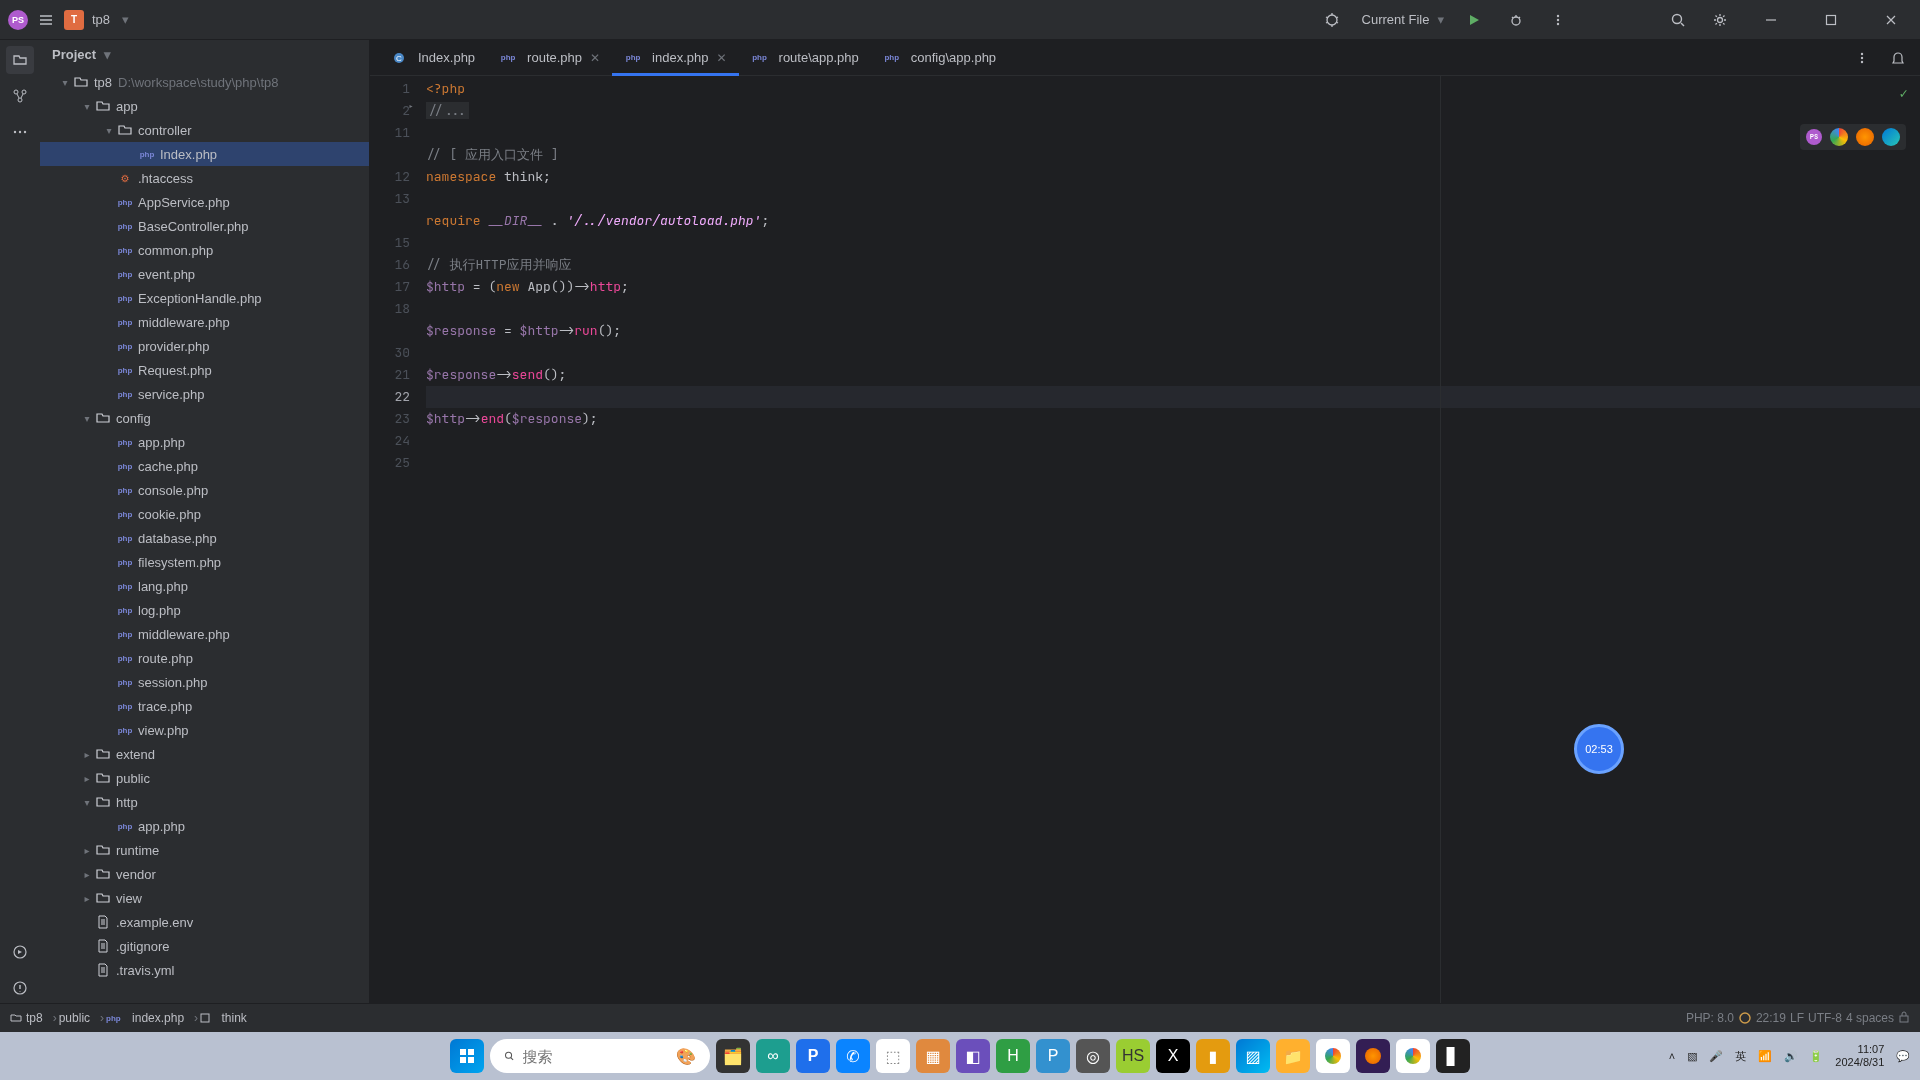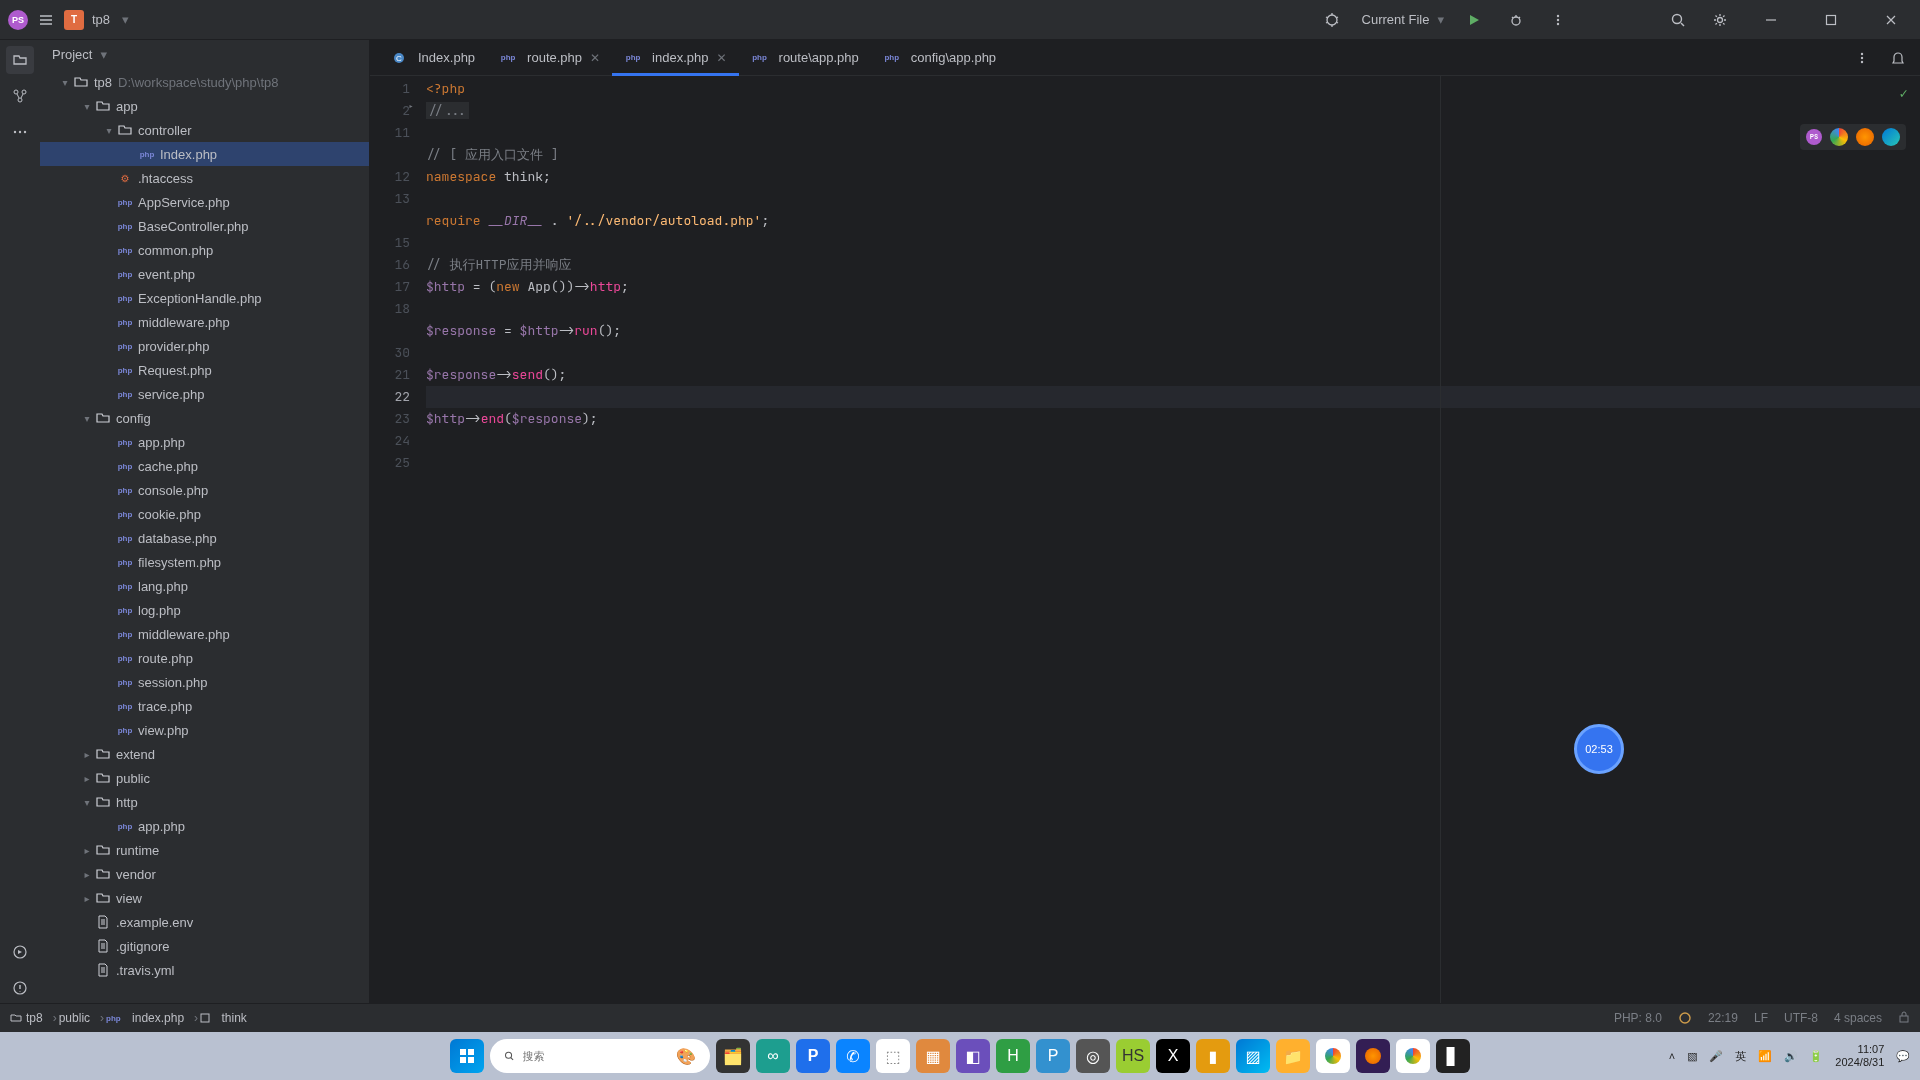--- a/index.html
+++ b/index.html
@@ -17,21 +17,21 @@
 .play-icon { color: #5fad65; }
 .win-ctrl { width: 42px; height: 26px; display: flex; align-items: center; justify-content: center; cursor: pointer; color: #bcbec4; }
 
 .body-row { display: flex; height: 998px; }
 .leftrail { width: 40px; background: #2b2d30; display: flex; flex-direction: column; align-items: center; padding-top: 6px; gap: 8px; }
 .rail-btn { width: 28px; height: 28px; display: flex; align-items: center; justify-content: center; cursor: pointer; border-radius: 4px; }
 .rail-btn.active { background: #393b40; }
 .rail-spacer { flex: 1; }
 
 .project-panel { width: 330px; background: #2b2d30; border-right: 1px solid #1e1f22; display: flex; flex-direction: column; }
-.project-header { height: 28px; display: flex; align-items: center; padding: 0 12px; font-weight: 400; gap: 4px; }
+.project-header { height: 28px; display: flex; align-items: center; padding: 0 12px; font-weight: 700; gap: 4px; }
 .tree { flex: 1; overflow-y: auto; padding-top: 2px; }
 .tree-row { height: 24px; display: flex; align-items: center; padding-left: 0; cursor: pointer; font-size: 13px; white-space: nowrap; }
 .tree-row.selected { background: #2e436e; }
 .tree-chev { width: 14px; display: inline-flex; justify-content: center; color: #6f737a; font-size: 10px; }
 .tree-icon { width: 18px; display: inline-flex; justify-content: center; margin-right: 4px; }
 .folder-icon { color: #ced0d6; }
 .php-badge { font-size: 8px; font-weight: 700; color: #7a86d6; text-align: center; }
 .tree-label { color: #bcbec4; }
 .tree-path { color: #6f737a; margin-left: 6px; }
 
@@ -47,42 +47,42 @@
 .gutter .cur { color: #a1a3ab; }
 .fold-mark { position: absolute; left: 38px; top: 24px; color: #6f737a; font-size: 10px; }
 .code { flex: 1; padding: 2px 0 0 6px; line-height: 22px; position: relative; }
 .code-line { height: 22px; white-space: pre; }
 .code-line.hl { background: #26282e; }
 .k-tag { color: #cc7832; }
 .k-comment { color: #7a7e85; }
 .k-comment-box { color: #7a7e85; background: #2b2d30; padding: 0 2px; }
 .k-key { color: #cc7832; }
 .k-const { color: #9876aa; font-style: italic; }
-.k-str { color: #fdba74; }
+.k-str { color: #f0abfc; font-style: italic; }
 .k-var { color: #9876aa; }
 .k-fn { color: #ec4899; }
 .k-type { color: #bcbec4; }
 .right-margin { position: absolute; top: 0; bottom: 0; left: 1020px; width: 1px; background: #2b2d30; }
 .check-ok { position: absolute; top: 6px; right: 12px; color: #5fad65; font-size: 14px; }
 .browser-icons { position: absolute; top: 48px; right: 14px; background: #2b2d30; border-radius: 4px; padding: 4px 6px; display: flex; gap: 8px; align-items: center; }
 .bi { width: 18px; height: 18px; border-radius: 50%; }
 
 .breadcrumb-bar { height: 26px; border-top: 1px solid #2b2d30; display: flex; align-items: center; padding: 0 12px; font-size: 12px; color: #7a7e85; }
 
 .timer-bubble { position: absolute; top: 724px; left: 1574px; width: 50px; height: 50px; border-radius: 50%; background: #3574f0; border: 3px solid #6aa2ff; display: flex; align-items: center; justify-content: center; color: #fff; font-size: 11px; }
 
 .bottombar { position: absolute; bottom: 48px; left: 0; right: 0; height: 29px; background: #2b2d30; display: flex; align-items: center; padding: 0 10px; font-size: 12px; border-top: 1px solid #1e1f22; }
 .crumb { display: flex; align-items: center; gap: 4px; margin-right: 8px; color: #bcbec4; }
 .crumb-sep { color: #6f737a; margin: 0 2px; }
-.status-right { margin-left: auto; display: flex; align-items: flex-start; gap: 16px; color: #7a7e85; }
+.status-right { margin-left: auto; display: flex; align-items: flex-start; gap: 4px; color: #7a7e85; }
 
 .taskbar { position: absolute; bottom: 0; left: 0; right: 0; height: 48px; background: #b9c1d1; display: flex; align-items: center; }
 .taskbar-center { position: absolute; left: 50%; transform: translateX(-50%); display: flex; align-items: center; gap: 6px; }
 .search-box { display: flex; align-items: center; background: #fff; border-radius: 18px; padding: 4px 14px; gap: 8px; width: 220px; height: 34px; }
-.search-box input { border: none; outline: none; font-size: 11px; width: 100%; background: transparent; }
+.search-box input { border: none; outline: none; font-size: 15px; width: 100%; background: transparent; }
 .tb-icon { width: 34px; height: 34px; border-radius: 6px; display: flex; align-items: center; justify-content: center; font-size: 16px; color: #fff; }
 .win-start { background: linear-gradient(135deg,#0078d4,#00a4ef); border-radius: 6px; }
 .taskbar-tray { position: absolute; right: 10px; display: flex; align-items: center; gap: 12px; color: #222; font-size: 11px; }
 .tray-clock { text-align: right; line-height: 13px; }
 
 svg { display: block; }
 .ln { display: block; height: 22px; }
 </style>
 </head>
 <body>

